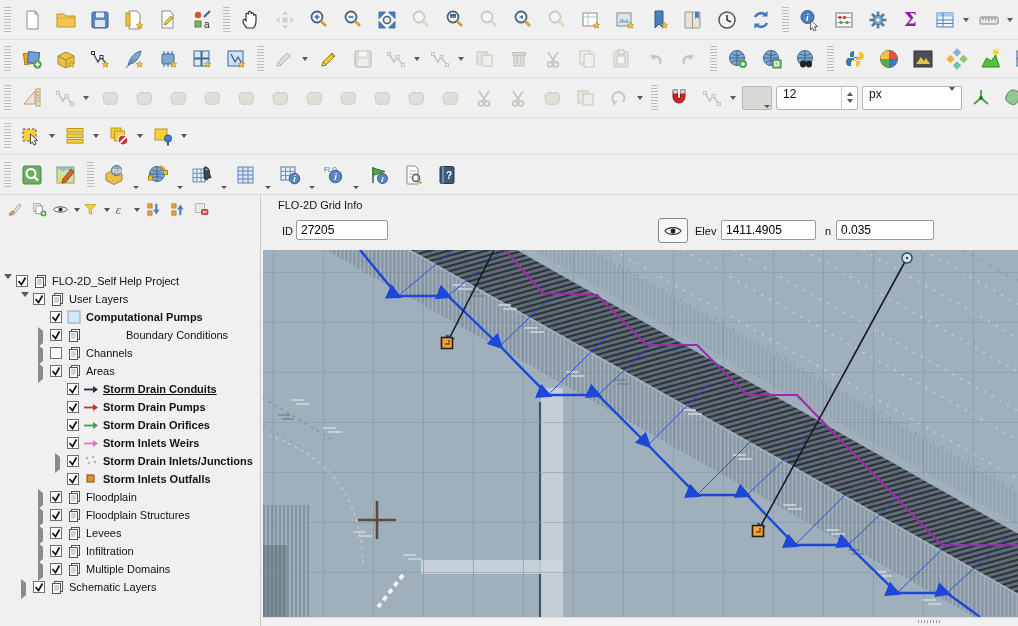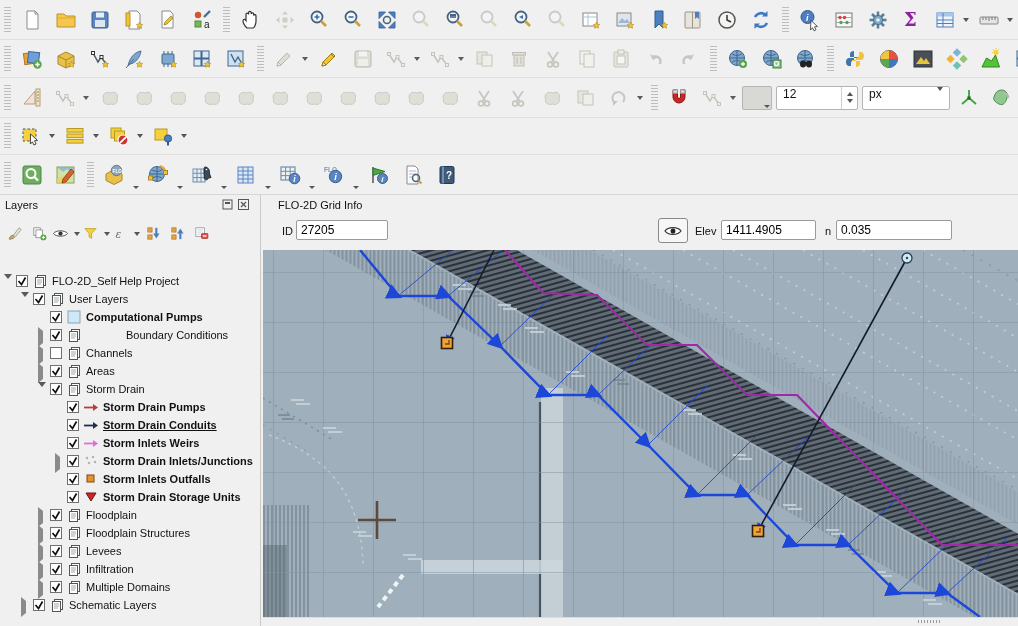--- a/index.html
+++ b/index.html
@@ -21,21 +21,21 @@
   .carett{position:absolute;right:2px;top:13px;width:0;height:0;border-left:3.5px solid transparent;
         border-right:3.5px solid transparent;border-top:4px solid #555;}
   .caretb{position:absolute;right:1px;bottom:1px;width:0;height:0;border-left:3px solid transparent;
         border-right:3px solid transparent;border-top:3.5px solid #555;}
   .ctrl{flex:0 0 auto;height:24px;box-sizing:border-box;background:#fff;border:1px solid #b4b4b4;
         border-radius:2px;display:flex;align-items:flex-start;font-size:12px;}
   .spin{width:82px;justify-content:space-between;padding-left:6px;}
   .spin .arrows{width:15px;height:22px;display:flex;flex-direction:column;align-items:center;justify-content:center;gap:3px;border-left:1px solid #d0d0d0;}
   .uarr{width:0;height:0;border-left:3.5px solid transparent;border-right:3.5px solid transparent;border-bottom:4px solid #555;}
   .darr{width:0;height:0;border-left:3.5px solid transparent;border-right:3.5px solid transparent;border-top:4px solid #555;}
-  .combo{width:88px;justify-content:space-between;padding-left:6px;}
+  .combo{width:100px;justify-content:space-between;padding-left:6px;}
   .combo .darr{margin-right:6px;}
   .minibox{width:30px;background:#d8d8d4;position:relative;}
   
   #layersPanel{position:absolute;left:0;top:195px;width:261px;height:431px;background:#f0f0f0;
                border-right:1px solid #c9c9c7;box-sizing:border-box;}
   #lpHeader{position:relative;height:20px;padding:4px 4px 0 5px;}
   #lpTitle{font-size:11px;}
   .hbtn{position:absolute;top:3px;width:13px;height:13px;display:flex;align-items:center;justify-content:center;}
   #lpFloat{right:26px;} #lpClose{right:10px;}
   #lpToolbar{display:flex;align-items:center;gap:2px;padding:3px 0 2px 4px;}
@@ -958,35 +958,20 @@
           <svg width="24" height="24" viewBox="0 0 24 24">
             <rect x="5" y="3.5" width="14" height="17" rx="1.5" fill="#3f5a78" stroke="#24384f"></rect>
             <rect x="7" y="3.5" width="2" height="17" fill="#6f8fae"></rect>
             <text x="11" y="16" font-size="10" fill="#fff" font-weight="bold">?</text>
           </svg>
         </span>
       </div>
     </div>
 
   <div id="layersPanel">
-    <div id="lpHeader">
-      <span id="lpTitle">Layers</span>
-      <span id="lpFloat" class="hbtn">
-        <svg width="11" height="11">
-            <rect x="1" y="1" width="9" height="9" fill="none" stroke="#555"></rect>
-            <rect x="3" y="3" width="5" height="2" fill="#555"></rect>
-          </svg>
-      </span>
-      <span id="lpClose" class="hbtn">
-        <svg width="11" height="11">
-            <rect x="0.5" y="0.5" width="10" height="10" fill="none" stroke="#555"></rect>
-            <path d="M3,3l5,5M8,3l-5,5" stroke="#555" stroke-width="1.2"></path>
-          </svg>
-      </span>
-    </div>
     <div id="lpToolbar">
         <div class="pbtn">
           <span>
             <svg width="17" height="17" viewBox="0 0 24 24">
               <path d="M3,20c1-4 3-5.5 5.5-5.5l2,3C8.5,19.5 6,20 3,20z" fill="#caa96a" stroke="#8a6f3a"></path>
               <path d="M9,14.5L17,4l3,2.5-8,10z" fill="#e8e2d2" stroke="#8a8a82"></path>
             </svg>
           </span>
         </div>
         <div class="pbtn">
@@ -1139,34 +1124,32 @@
           <span class="licon" style="left: 66px; top: 2px;">
             <svg width="13" height="14" viewBox="0 0 13 14">
               <rect x="3.5" y="1.5" width="8" height="10" fill="#fff" stroke="#555"></rect>
               <rect x="1.5" y="3.5" width="8" height="10" fill="#fff" stroke="#555"></rect>
               <path d="M3,6h5M3,8h5M3,10h4" stroke="#9aa"></path>
             </svg>
           </span>
           <span class="llabel" style="left: 86px; max-width: 170px;">Areas</span>
         </div>
         <div class="trowi">
-          <span class="exp" style="left: 38px; top: 7px;"><span class="expo"></span></span>
-          <span class="cbx" style="left: 50px; top: 3px;">
-            <svg width="10" height="10" style="position:absolute;left:0;top:0">
-              <path d="M1.5,5l3,3.5 4-7" fill="none" stroke="#111" stroke-width="1.7"></path>
-            </svg>
-          </span>
-          <span class="licon" style="left: 66px; top: 2px;">
-            <svg width="13" height="14" viewBox="0 0 13 14">
-              <rect x="3.5" y="1.5" width="8" height="10" fill="#fff" stroke="#555"></rect>
-              <rect x="1.5" y="3.5" width="8" height="10" fill="#fff" stroke="#555"></rect>
-              <path d="M3,6h5M3,8h5M3,10h4" stroke="#9aa"></path>
-            </svg>
-          </span>
-          <span class="llabel" style="left: 86px; max-width: 170px;">Storm Drain</span>
+          <span class="cbx" style="left: 67px; top: 3px;">
+            <svg width="10" height="10" style="position:absolute;left:0;top:0">
+              <path d="M1.5,5l3,3.5 4-7" fill="none" stroke="#111" stroke-width="1.7"></path>
+            </svg>
+          </span>
+          <span class="licon" style="left: 83px; top: 2px;">
+            <svg width="16" height="9">
+              <line x1="1" y1="4.5" x2="11" y2="4.5" stroke="#232f4e" stroke-width="1.8"></line>
+              <path d="M10,1l5,3.5-5,3.5z" fill="#232f4e"></path>
+            </svg>
+          </span>
+          <span class="llabel b u" style="left: 103px; max-width: 153px;">Storm Drain Conduits</span>
         </div>
         <div class="trowi">
           <span class="cbx" style="left: 67px; top: 3px;">
             <svg width="10" height="10" style="position:absolute;left:0;top:0">
               <path d="M1.5,5l3,3.5 4-7" fill="none" stroke="#111" stroke-width="1.7"></path>
             </svg>
           </span>
           <span class="licon" style="left: 83px; top: 2px;">
             <svg width="16" height="9">
               <line x1="1" y1="4.5" x2="11" y2="4.5" stroke="#c03a3a" stroke-width="1.8"></line>
@@ -1176,25 +1159,25 @@
           <span class="llabel b" style="left: 103px; max-width: 153px;">Storm Drain Pumps</span>
         </div>
         <div class="trowi">
           <span class="cbx" style="left: 67px; top: 3px;">
             <svg width="10" height="10" style="position:absolute;left:0;top:0">
               <path d="M1.5,5l3,3.5 4-7" fill="none" stroke="#111" stroke-width="1.7"></path>
             </svg>
           </span>
           <span class="licon" style="left: 83px; top: 2px;">
             <svg width="16" height="9">
-              <line x1="1" y1="4.5" x2="11" y2="4.5" stroke="#232f4e" stroke-width="1.8"></line>
-              <path d="M10,1l5,3.5-5,3.5z" fill="#232f4e"></path>
-            </svg>
-          </span>
-          <span class="llabel b u" style="left: 103px; max-width: 153px;">Storm Drain Conduits</span>
+              <line x1="1" y1="4.5" x2="11" y2="4.5" stroke="#3aa05a" stroke-width="1.8"></line>
+              <path d="M10,1l5,3.5-5,3.5z" fill="#3aa05a"></path>
+            </svg>
+          </span>
+          <span class="llabel b" style="left: 103px; max-width: 153px;">Storm Drain Orifices</span>
         </div>
         <div class="trowi">
           <span class="cbx" style="left: 67px; top: 3px;">
             <svg width="10" height="10" style="position:absolute;left:0;top:0">
               <path d="M1.5,5l3,3.5 4-7" fill="none" stroke="#111" stroke-width="1.7"></path>
             </svg>
           </span>
           <span class="licon" style="left: 83px; top: 2px;">
             <svg width="16" height="9">
               <line x1="1" y1="4.5" x2="11" y2="4.5" stroke="#e070d8" stroke-width="1.8"></line>
@@ -1225,33 +1208,20 @@
             <svg width="10" height="10" style="position:absolute;left:0;top:0">
               <path d="M1.5,5l3,3.5 4-7" fill="none" stroke="#111" stroke-width="1.7"></path>
             </svg>
           </span>
           <span class="licon" style="left: 83px; top: 2px;">
             <svg width="10" height="10">
               <rect x="1" y="1" width="7" height="7" fill="#e8922e" stroke="#7a4a10"></rect>
             </svg>
           </span>
           <span class="llabel b" style="left: 103px; max-width: 153px;">Storm Inlets Outfalls</span>
-        </div>
-        <div class="trowi">
-          <span class="cbx" style="left: 67px; top: 3px;">
-            <svg width="10" height="10" style="position:absolute;left:0;top:0">
-              <path d="M1.5,5l3,3.5 4-7" fill="none" stroke="#111" stroke-width="1.7"></path>
-            </svg>
-          </span>
-          <span class="licon" style="left: 83px; top: 2px;">
-            <svg width="12" height="10">
-              <path d="M1,1h10L6,9z" fill="#c42828" stroke="#7a1212"></path>
-            </svg>
-          </span>
-          <span class="llabel b" style="left: 103px; max-width: 153px;">Storm Drain Storage Units</span>
         </div>
         <div class="trowi">
           <span class="exp" style="left: 38px; top: 5px;"><span class="expc"></span></span>
           <span class="cbx" style="left: 50px; top: 3px;">
             <svg width="10" height="10" style="position:absolute;left:0;top:0">
               <path d="M1.5,5l3,3.5 4-7" fill="none" stroke="#111" stroke-width="1.7"></path>
             </svg>
           </span>
           <span class="licon" style="left: 66px; top: 2px;">
             <svg width="13" height="14" viewBox="0 0 13 14">
@@ -1351,21 +1321,21 @@
     <input class="gpInput" style="left: 34px; width: 92px;" value="27205">
     <span id="eyeBtn">
       <svg width="18" height="12" viewBox="0 0 18 12">
         <path d="M1,6C4,1.5 14,1.5 17,6 14,10.5 4,10.5 1,6z" fill="#fff" stroke="#333" stroke-width="1.2"></path>
         <ellipse cx="9" cy="6" rx="2.4" ry="2.6" fill="#222"></ellipse>
       </svg>
     </span>
     <span class="gpLabel" style="left:433px">Elev</span>
     <input class="gpInput" style="left: 459px; width: 95px;" value="1411.4905">
     <span class="gpLabel" style="left:563px">n</span>
-    <input class="gpInput" style="left: 574px; width: 116px;" value="0.035">
+    <input class="gpInput" style="left: 574px; width: 98px;" value="0.035">
   </div>
 
   <div id="mapWrap">
       <svg width="755" height="367" viewBox="0 0 755 367">
         <defs>
           <pattern id="pgrid" width="50" height="50" patternUnits="userSpaceOnUse" x="10" y="22">
             <path d="M50,0H0V50" fill="none" stroke="#8294a3" stroke-width="1.2"></path>
           </pattern>
           <pattern id="pxh" width="5" height="5" patternUnits="userSpaceOnUse" patternTransform="rotate(45)">
             <rect width="5" height="5" fill="#5a656f"></rect>

